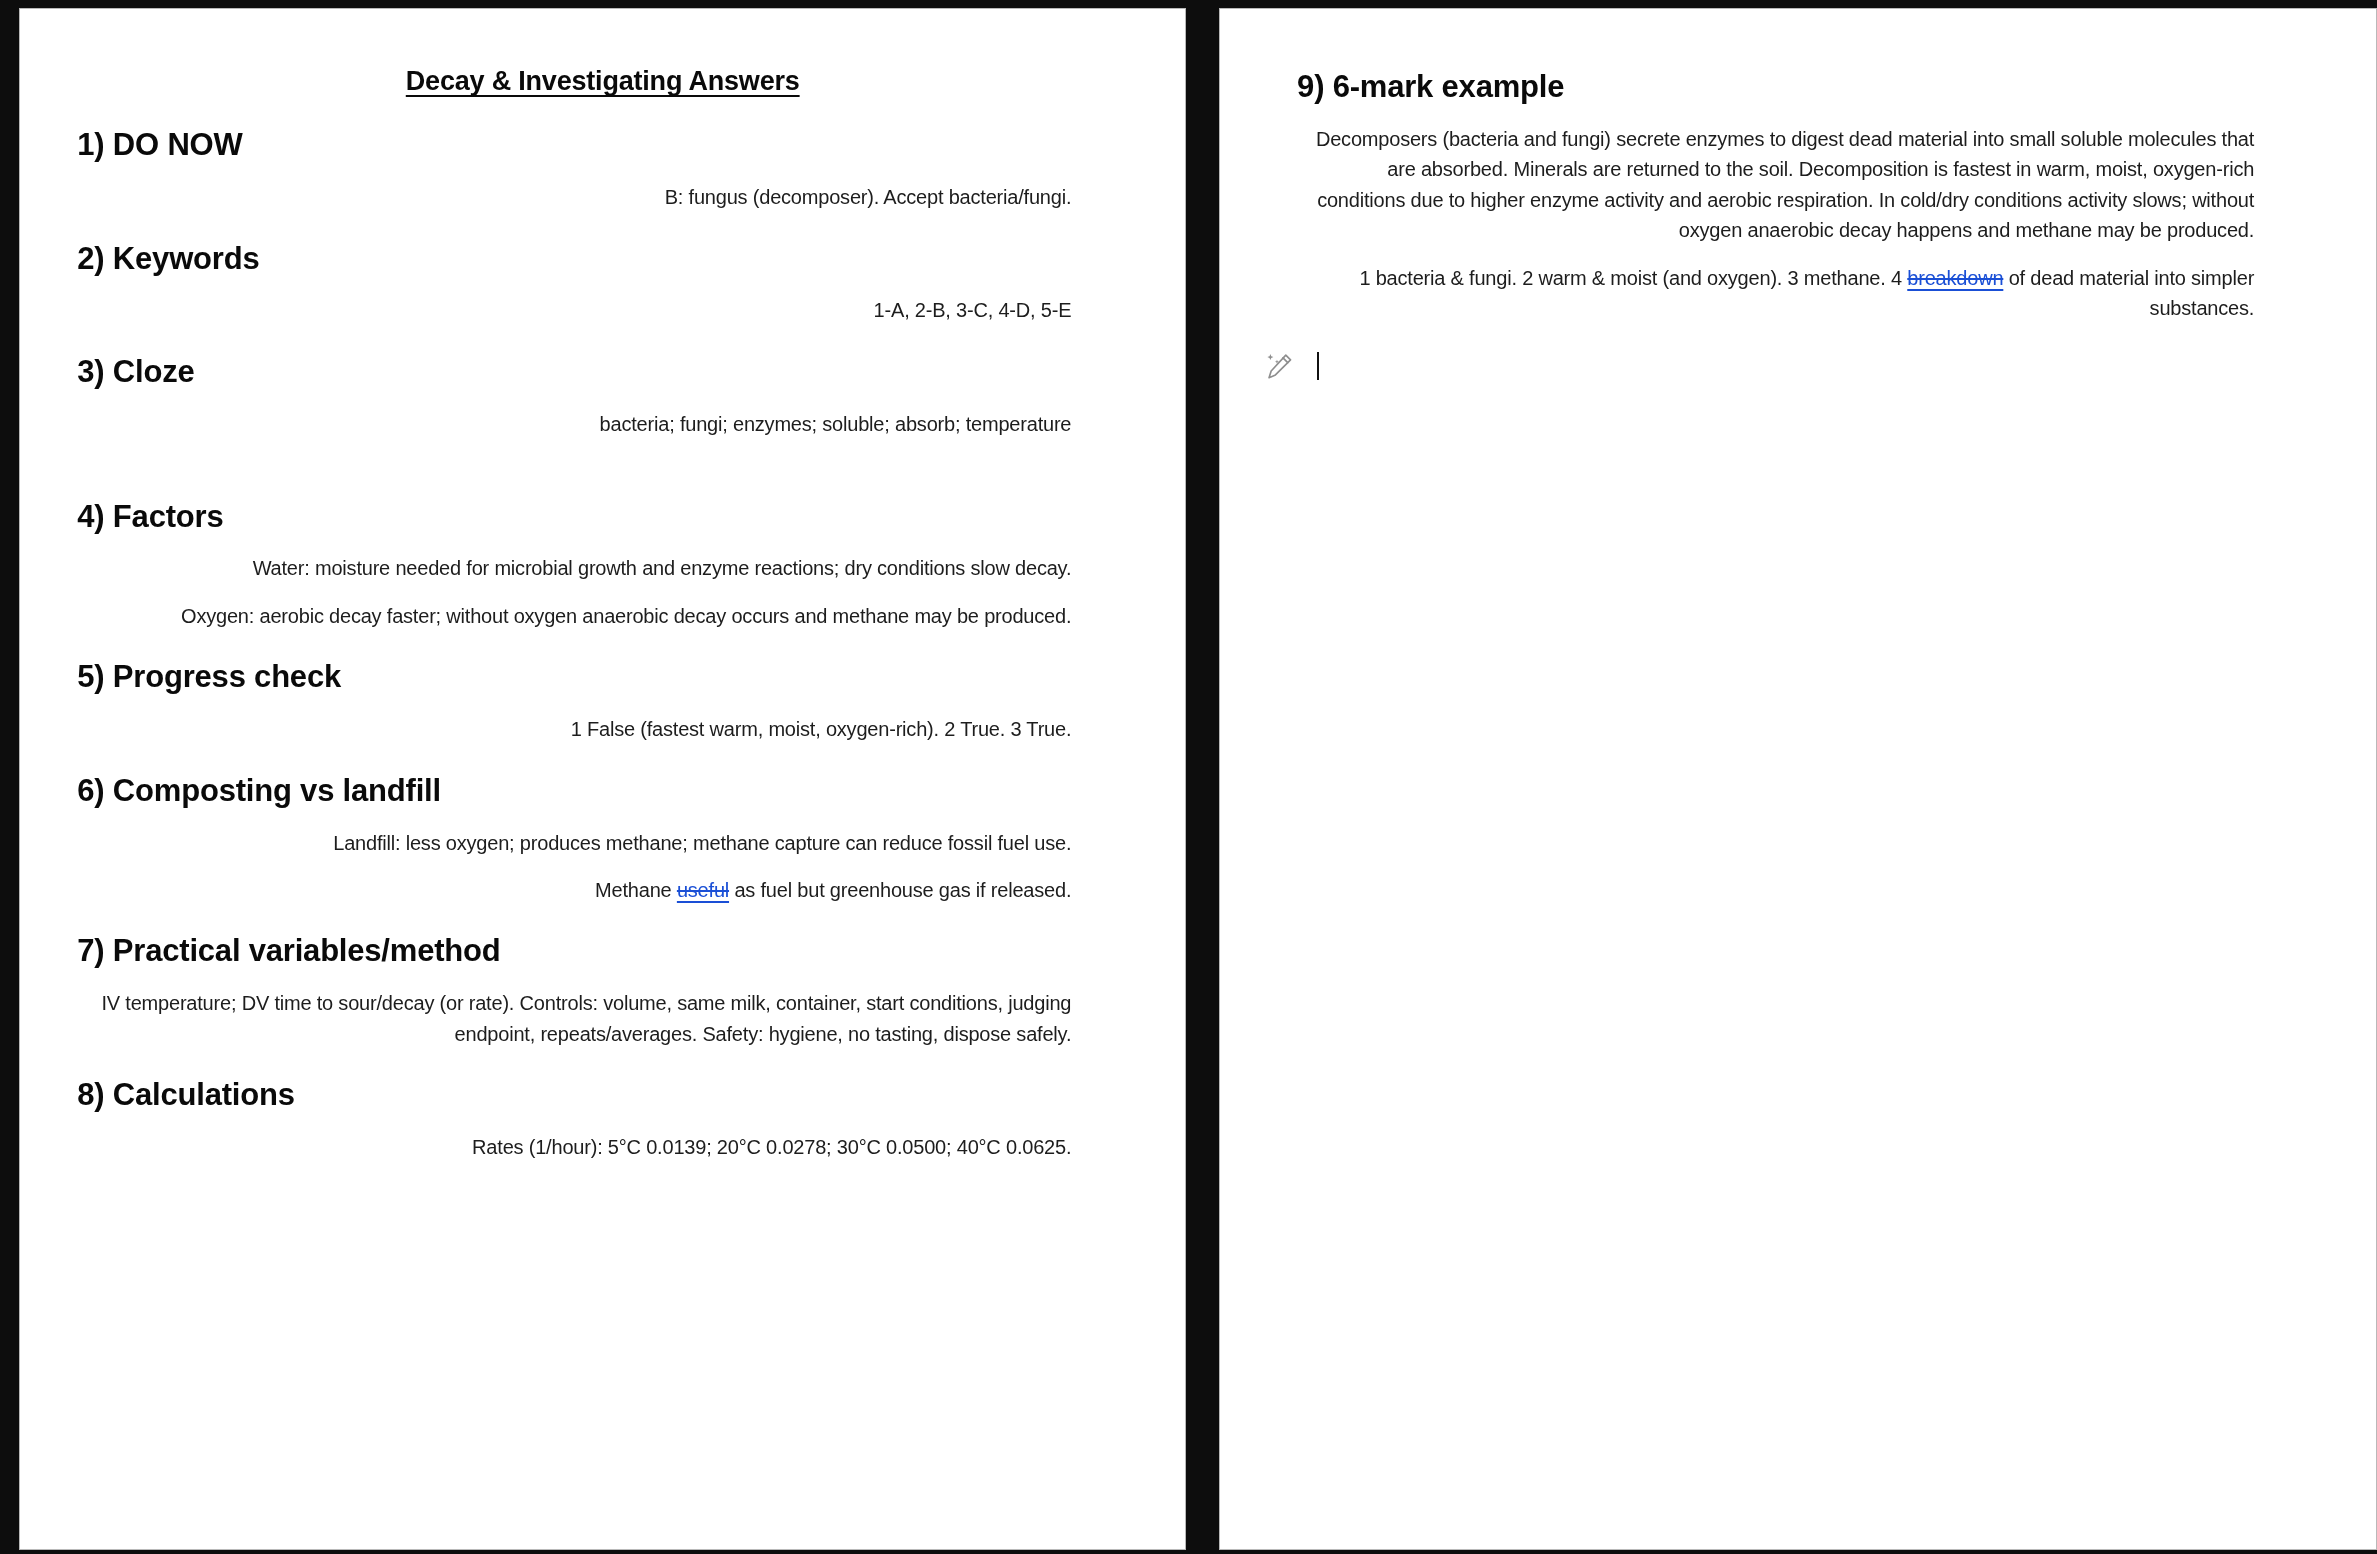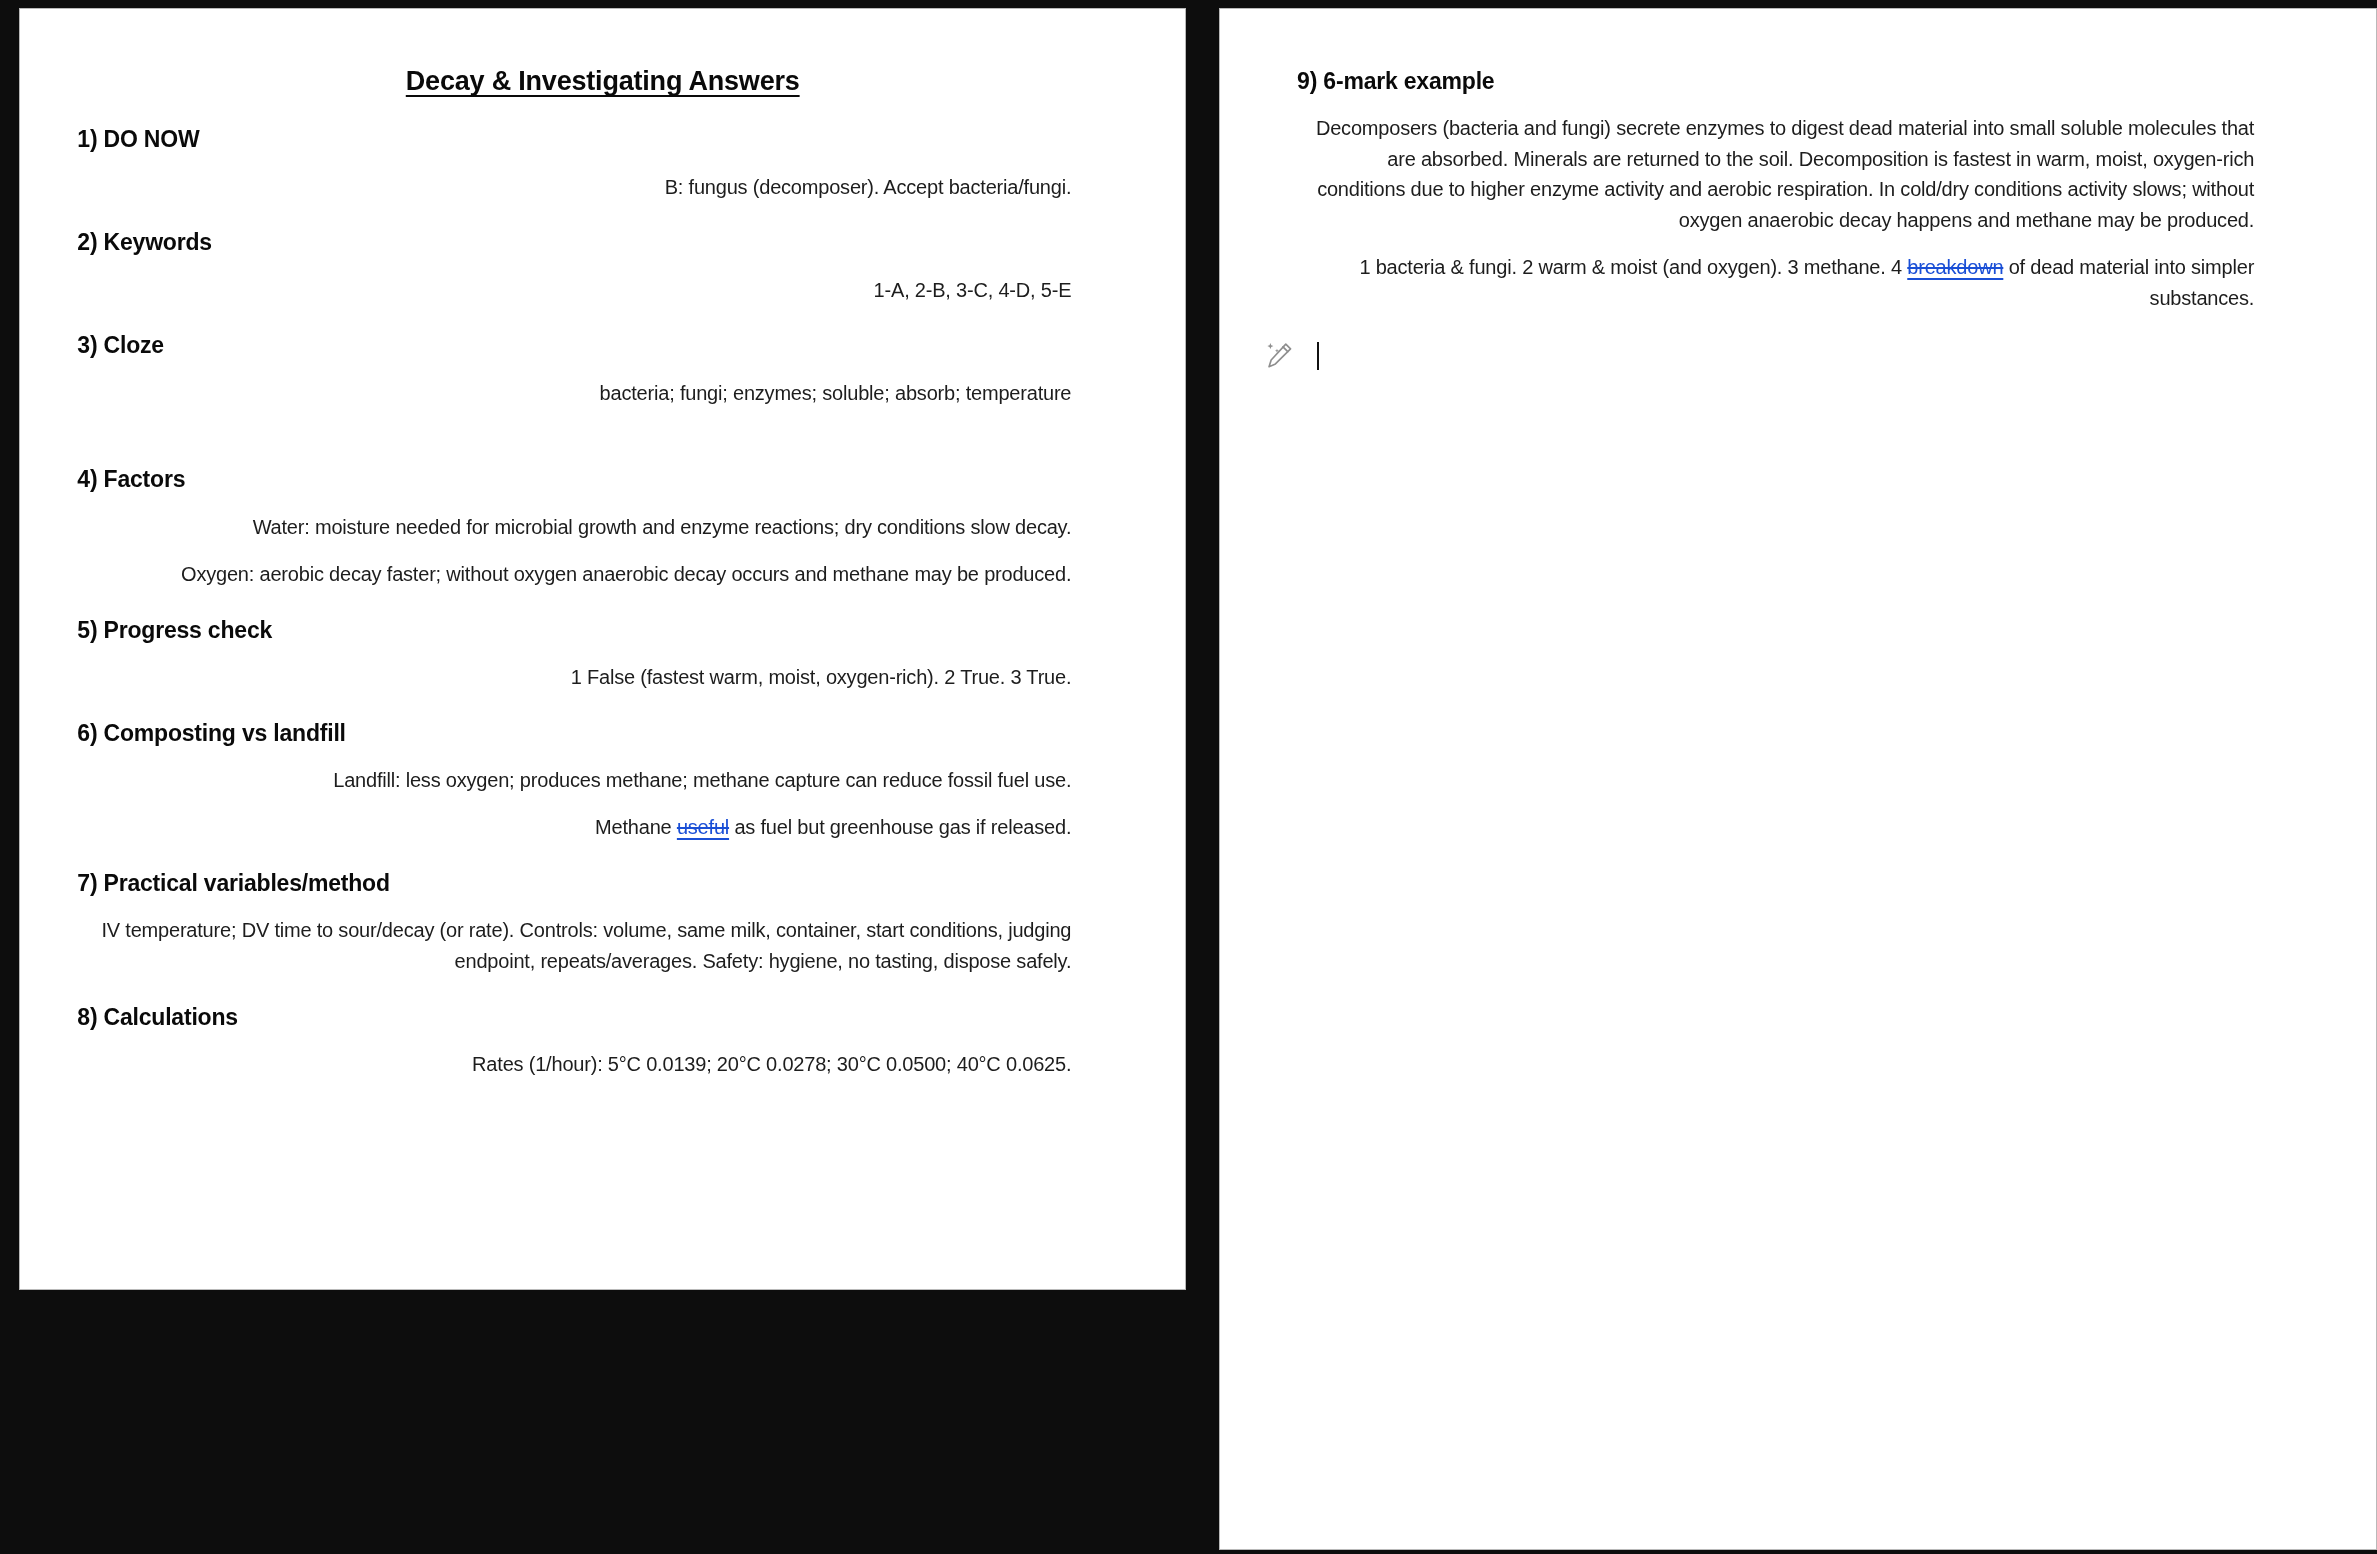--- a/index.html
+++ b/index.html
@@ -29,21 +29,21 @@
   
   .page {
     background: #ffffff;
     box-sizing: border-box;
     border: 1.8px solid #b9b9b9;
     position: relative;
     overflow: hidden;
   }
   .page-1 {
     width: 1176px;
-    height: 1282px;
+    height: 1542px;
     margin: 8.3px 0 0 19.3px;
   }
   .page-2 {
     width: 1167px;
     height: 1542px;
     margin: 8.3px 0 0 33px;
   }
 
   .page-inner {
     position: absolute;
@@ -64,21 +64,21 @@
     color: #0a0a0a;
     text-decoration: underline;
     text-underline-offset: 4.6px;
     text-decoration-thickness: 2.3px;
     margin: 28px 0 0 0;
     padding: 0;
     line-height: 1.25;
   }
 
   h2.sec-head {
-    font-size: 23px;
+    font-size: 31px;
     font-weight: bold;
     color: #0a0a0a;
     letter-spacing: -0.2px;
     margin: 26px 0 0 0;
     padding: 0;
     line-height: 1.3;
   }
 
   p.body-text {
     font-size: 20px;

